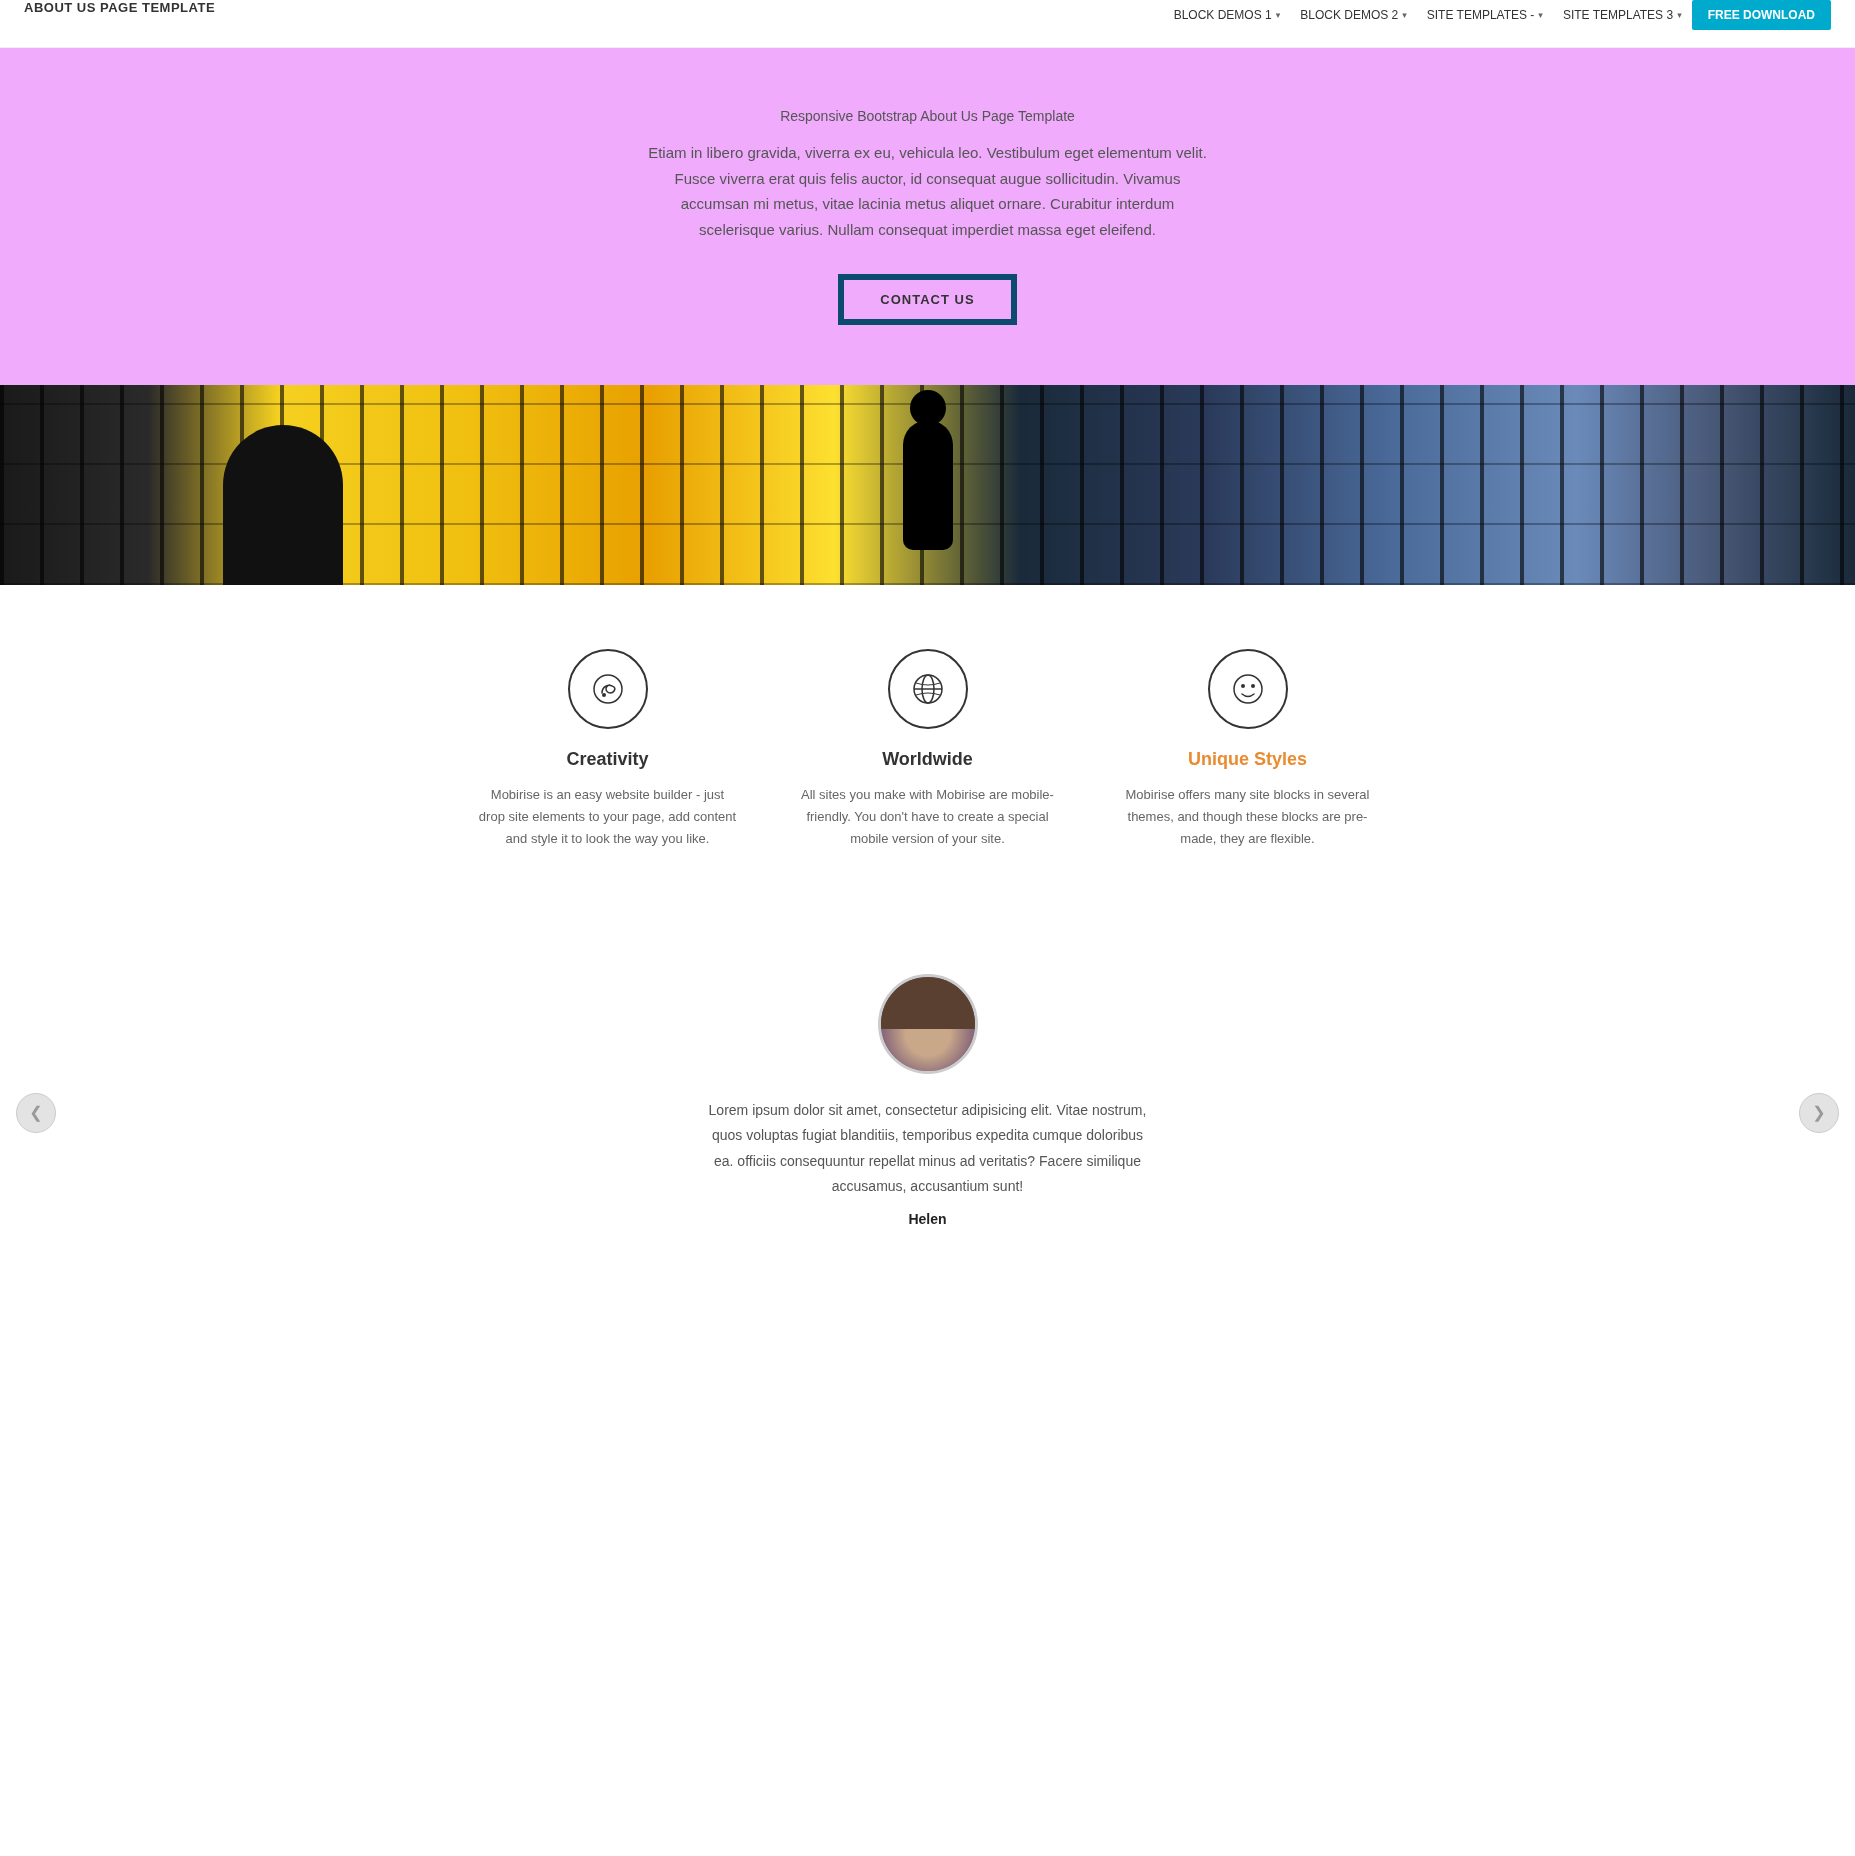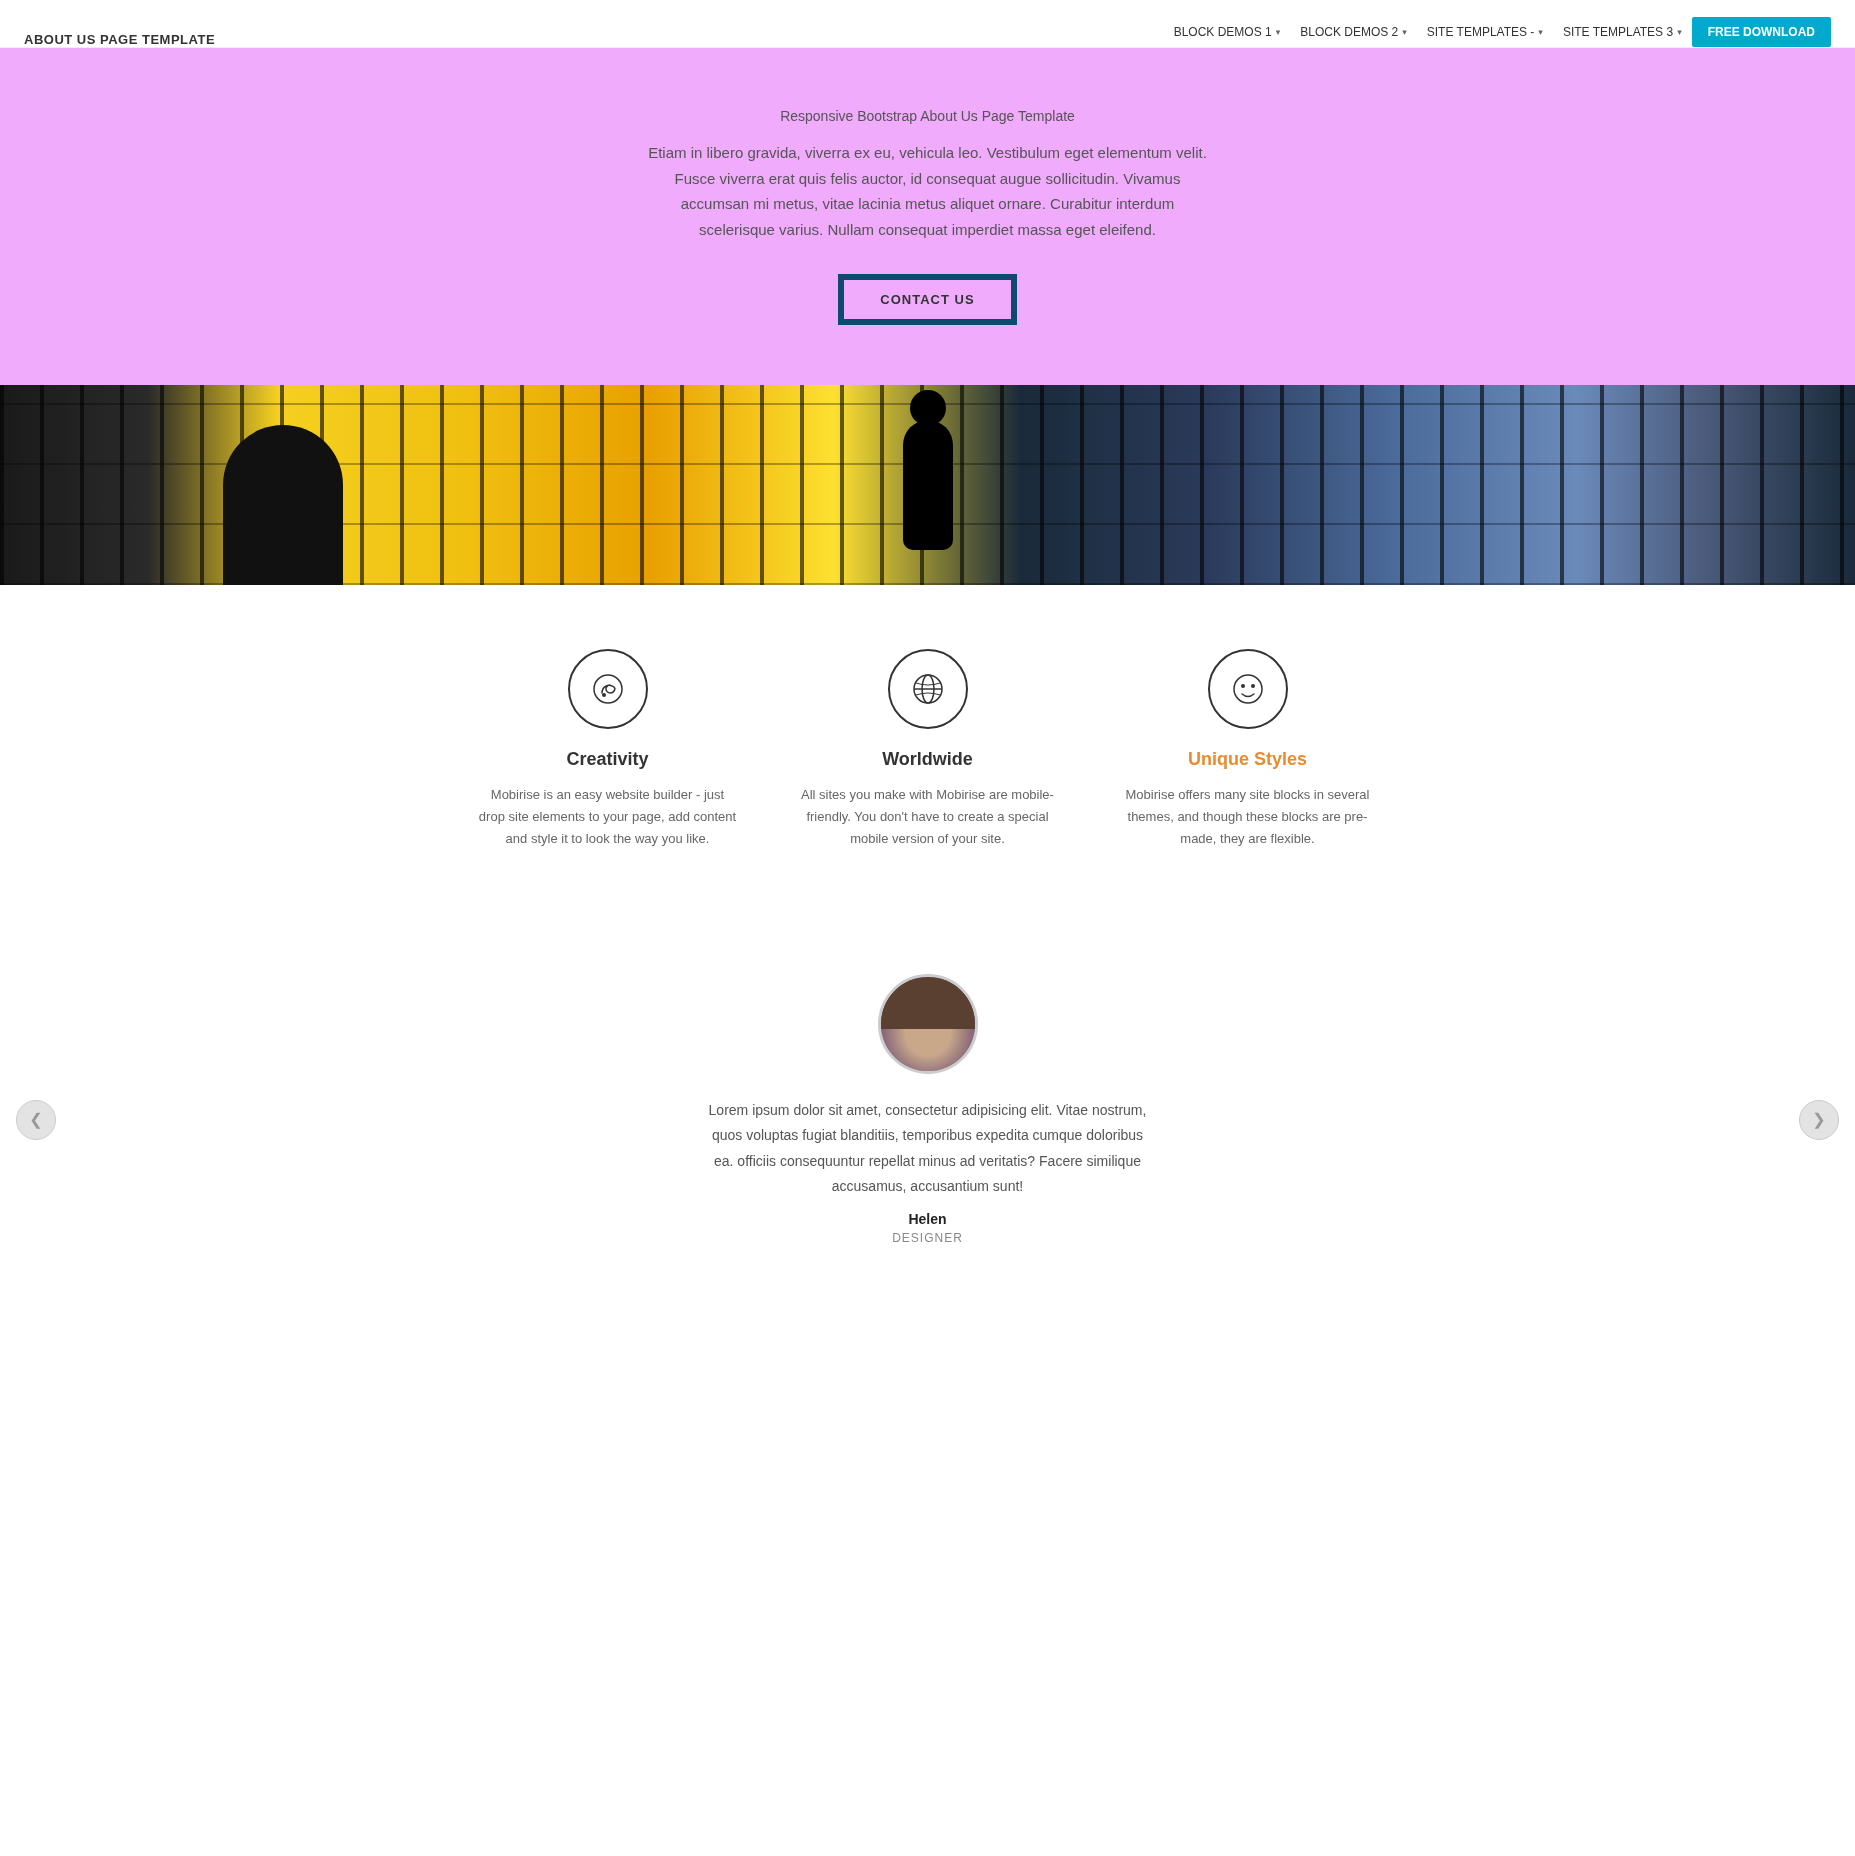--- a/index.html
+++ b/index.html
@@ -1,21 +1,21 @@
 <!DOCTYPE html>
 <html><head>
   <meta charset="utf-8">
   <style>
     * { margin: 0; padding: 0; box-sizing: border-box; }
     body { font-family: Arial, sans-serif; background: #fff; color: #333; }
 
     
     .navbar {
       display: flex;
-      align-items: flex-end;
+      align-items: flex-start;
       justify-content: space-between;
       padding: 0 24px;
       height: 48px;
       background: #fff;
       border-bottom: 1px solid #eee;
       position: sticky;
       top: 0;
       z-index: 100;
     }
     .navbar-brand {
@@ -373,17 +373,16 @@
 </section>
 
 <section class="testimonial-section">
   <div class="testimonial-avatar">
     <div class="avatar-graphic">
       <div class="avatar-hair"></div>
     </div>
   </div>
   <p class="testimonial-text">Lorem ipsum dolor sit amet, consectetur adipisicing elit. Vitae nostrum, quos voluptas fugiat blanditiis, temporibus expedita cumque doloribus ea. officiis consequuntur repellat minus ad veritatis? Facere similique accusamus, accusantium sunt!</p>
   <p class="testimonial-name">Helen</p>
-  <p class="testimonial-role">DESIGNER</p>
 
   <div class="testimonial-arrow left">❮</div>
   <div class="testimonial-arrow right">❯</div>
 </section>
 
 </body></html>

